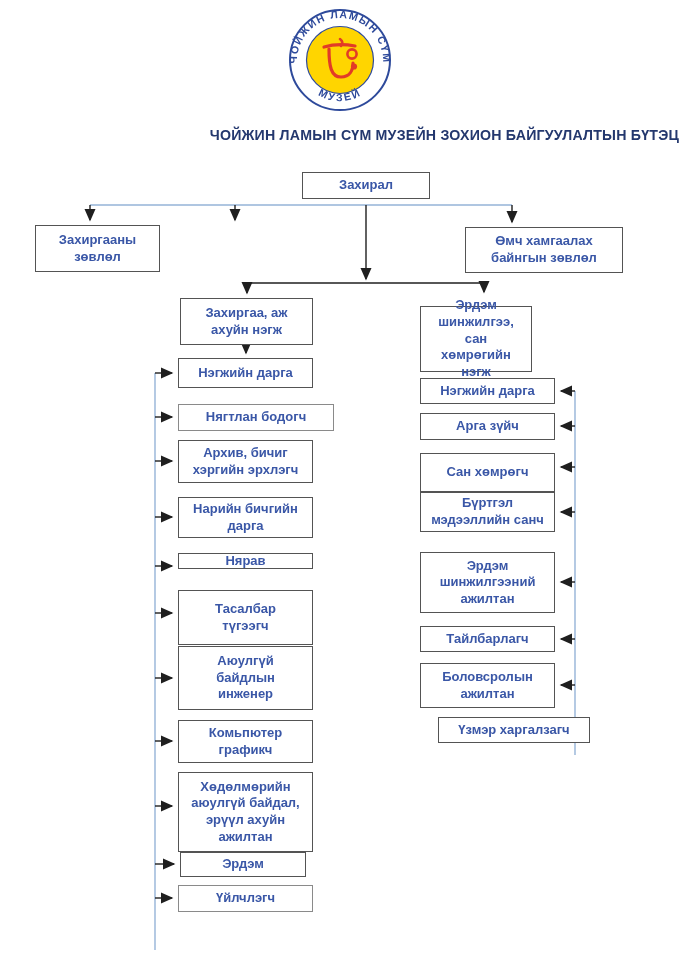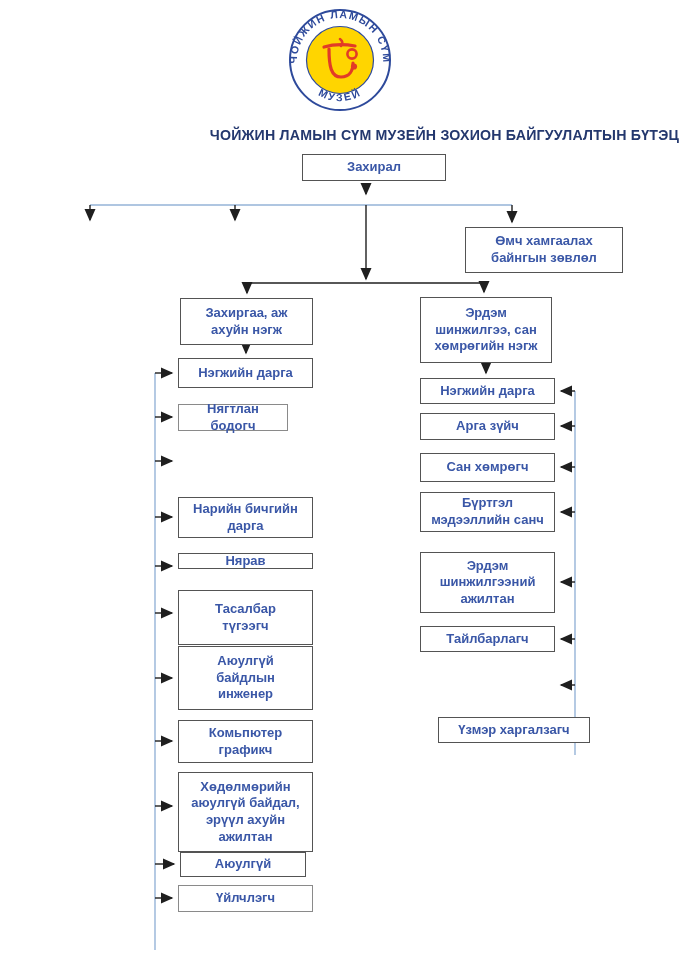--- a/index.html
+++ b/index.html
@@ -86,39 +86,42 @@
       <line x1="575" y1="426" x2="561" y2="426" marker-end="url(#ah)"></line>
       <line x1="575" y1="467" x2="561" y2="467" marker-end="url(#ah)"></line>
       <line x1="575" y1="512" x2="561" y2="512" marker-end="url(#ah)"></line>
       <line x1="575" y1="582" x2="561" y2="582" marker-end="url(#ah)"></line>
       <line x1="575" y1="639" x2="561" y2="639" marker-end="url(#ah)"></line>
       <line x1="575" y1="685" x2="561" y2="685" marker-end="url(#ah)"></line>
       <line x1="575" y1="730" x2="561" y2="730" marker-end="url(#ah)"></line>
     </g>
   </svg>
 
-  <div class="box" style="left:302px;top:154px;width:144px;height:27px">Захирал</div>
+  <div class="box" style="left:302px;top:172px;width:128px;height:27px">Захирал</div>
 
+  <div class="box" style="left:35px;top:225px;width:125px;height:47px">Захиргааны зөвлөл</div>
   <div class="box" style="left:465px;top:227px;width:158px;height:46px">Өмч хамгаалах байнгын зөвлөл</div>
 
   <div class="box" style="left:180px;top:298px;width:133px;height:47px">Захиргаа, аж ахуйн нэгж</div>
-  <div class="box" style="left:420px;top:297px;width:132px;height:66px">Эрдэм шинжилгээ, сан хөмрөгийн нэгж</div>
+  <div class="box" style="left:420px;top:306px;width:112px;height:66px">Эрдэм шинжилгээ, сан хөмрөгийн нэгж</div>
 
   <div class="box" style="left:178px;top:358px;width:135px;height:30px">Нэгжийн дарга</div>
-  <div class="box lite" style="left:178px;top:404px;width:110px;height:27px">Нягтлан бодогч</div>
+  <div class="box lite" style="left:178px;top:404px;width:156px;height:27px">Нягтлан бодогч</div>
+  <div class="box" style="left:178px;top:440px;width:135px;height:43px">Архив, бичиг хэргийн эрхлэгч</div>
   <div class="box" style="left:178px;top:497px;width:135px;height:41px">Нарийн бичгийн дарга</div>
   <div class="box" style="left:178px;top:553px;width:135px;height:16px">Нярав</div>
   <div class="box narrow" style="left:178px;top:590px;width:135px;height:55px">Тасалбар түгээгч</div>
   <div class="box narrow" style="left:178px;top:646px;width:135px;height:64px">Аюулгүй байдлын инженер</div>
   <div class="box narrow" style="left:178px;top:720px;width:135px;height:43px">Комьпютер графикч</div>
   <div class="box" style="left:178px;top:772px;width:135px;height:80px">Хөдөлмөрийн аюулгүй байдал, эрүүл ахуйн ажилтан</div>
-  <div class="box" style="left:180px;top:852px;width:126px;height:25px">Аюулгүй</div>
+  <div class="box" style="left:180px;top:852px;width:126px;height:25px">Эрдэм</div>
   <div class="box lite" style="left:178px;top:885px;width:135px;height:27px">Үйлчлэгч</div>
 
   <div class="box" style="left:420px;top:378px;width:135px;height:26px">Нэгжийн дарга</div>
   <div class="box" style="left:420px;top:413px;width:135px;height:27px">Арга зүйч</div>
-  <div class="box" style="left:420px;top:453px;width:135px;height:29px">Сан хөмрөгч</div>
+  <div class="box" style="left:420px;top:453px;width:135px;height:39px">Сан хөмрөгч</div>
   <div class="box" style="left:420px;top:492px;width:135px;height:40px">Бүртгэл мэдээллийн санч</div>
   <div class="box narrow" style="left:420px;top:552px;width:135px;height:61px">Эрдэм шинжилгээний ажилтан</div>
   <div class="box" style="left:420px;top:626px;width:135px;height:26px">Тайлбарлагч</div>
+  <div class="box narrow" style="left:420px;top:663px;width:135px;height:45px">Боловсролын ажилтан</div>
   <div class="box" style="left:438px;top:717px;width:152px;height:26px">Үзмэр харгалзагч</div>
 
 </div>
 
 </body></html>

